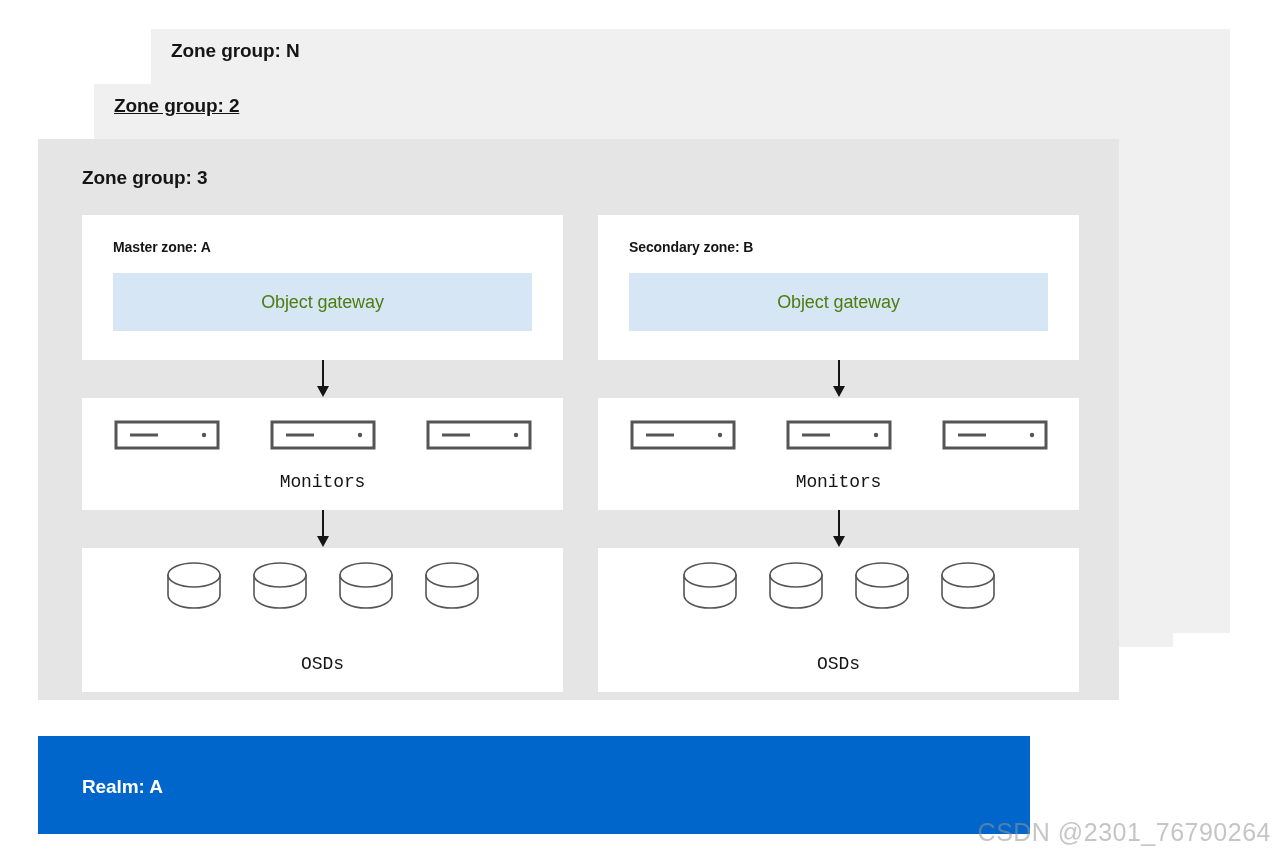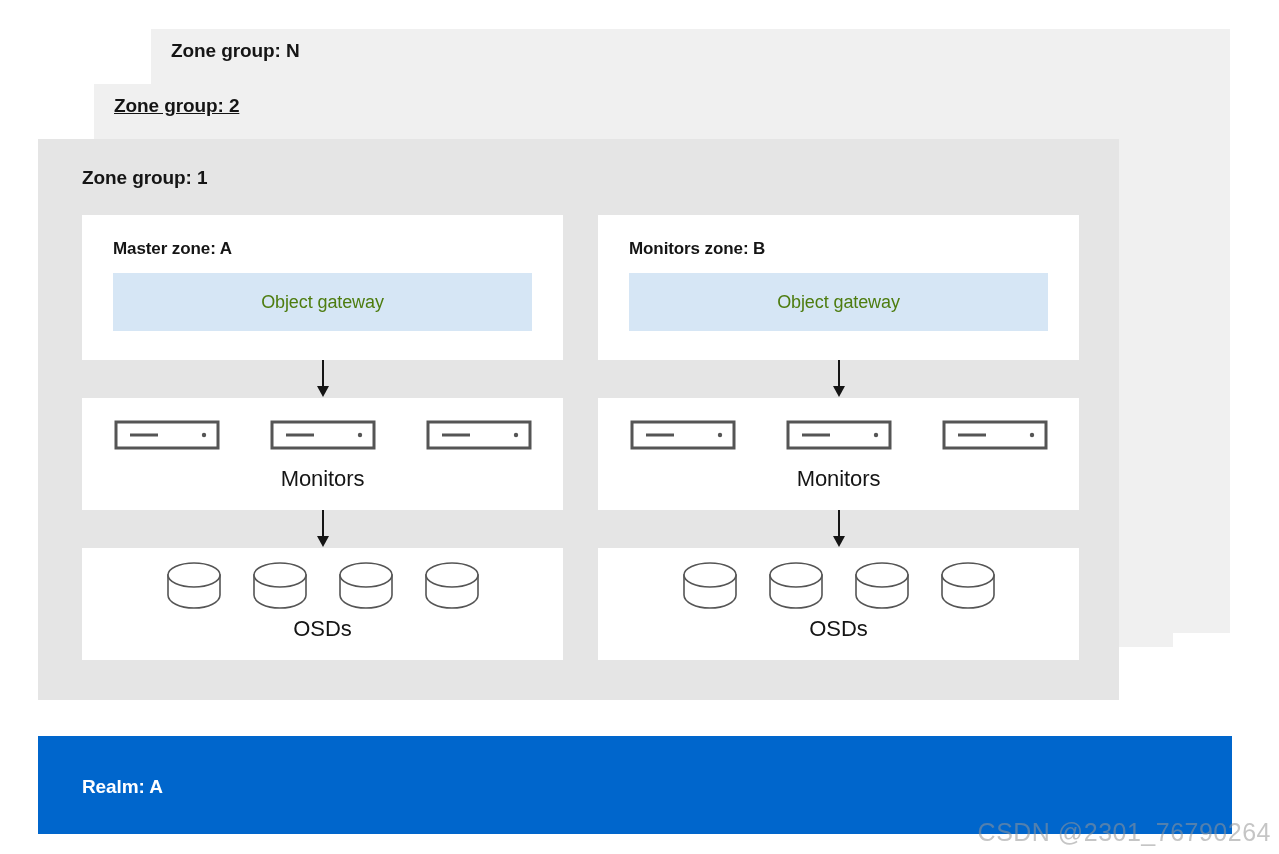--- a/index.html
+++ b/index.html
@@ -57,21 +57,21 @@
     position: relative;
     box-sizing: border-box;
   }
 
   
   .card-gateway { height: 145px; }
   .zone-label {
     position: absolute;
     left: 31px;
     top: 24px;
-    font-size: 17px;
+    font-size: 14px;
     font-weight: bold;
     color: #151515;
     letter-spacing: -0.1px;
     white-space: nowrap;
   }
   .gateway-box {
     position: absolute;
     left: 31px;
     top: 58px;
     right: 31px;
@@ -113,37 +113,38 @@
   }
   .icon-row.mon-row > * { margin: 0 25px; }
   .mon-icon { display: block; }
 
   .card-caption {
     position: absolute;
     left: 0;
     right: 0;
     bottom: 18px;
     text-align: center;
-    font-size: 22px;
+    font-size: 18px;
     color: #151515;
     letter-spacing: -0.1px;
-  }
-
-  
-  .card-osds { height: 112px; padding-left: 36px; }
+    font-family: Liberation Mono, monospace;
+  }
+
+  
+  .card-osds { height: 144px; padding-left: 36px; }
   .icon-row.osd-row { top: 14px; }
   .icon-row.osd-row > * { margin: 0 14px; }
   .osd-icon { display: block; }
 
   
   #realm-banner {
     position: absolute;
     left: 38px;
     top: 736px;
-    width: 1194px;
+    width: 992px;
     height: 98px;
     background: #0066cc;
   }
   #realm-banner .realm-label {
     position: absolute;
     left: 44px;
     top: 40px;
     font-size: 19px;
     font-weight: bold;
     color: #ffffff;
@@ -170,21 +171,21 @@
 
   <div class="zg-panel zg-back" id="zg-n">
     <div class="zg-title">Zone group: N</div>
   </div>
 
   <div class="zg-panel zg-back" id="zg-2">
     <div class="zg-title">Zone group: 2</div>
   </div>
 
   <div class="zg-panel zg-front" id="zg-1">
-    <div class="zg-title">Zone group: 1</div>
+    <div class="zg-title">Zone group: 3</div>
 
     <div class="zone-col" id="zone-col-0">
 
       <div class="zone-card card-gateway">
         <div class="zone-label">Master zone: A</div>
         <div class="gateway-box">
           <span>Object gateway</span>
         </div>
       </div>
 
@@ -242,21 +243,21 @@
             <ellipse cx="29" cy="13" rx="26" ry="12" fill="#ffffff" stroke="#555555" stroke-width="1.6"></ellipse>
           </svg>
         </div>
         <div class="card-caption">OSDs</div>
       </div>
     </div>
 
     <div class="zone-col" id="zone-col-1">
 
       <div class="zone-card card-gateway">
-        <div class="zone-label">Monitors zone: B</div>
+        <div class="zone-label">Secondary zone: B</div>
         <div class="gateway-box">
           <span>Object gateway</span>
         </div>
       </div>
 
       <div class="arrow">
         <svg width="16" height="38" viewBox="0 0 16 38">
           <line x1="8" y1="0" x2="8" y2="27" stroke="#151515" stroke-width="2"></line>
           <polygon points="2,26 14,26 8,37" fill="#151515"></polygon>
         </svg>

